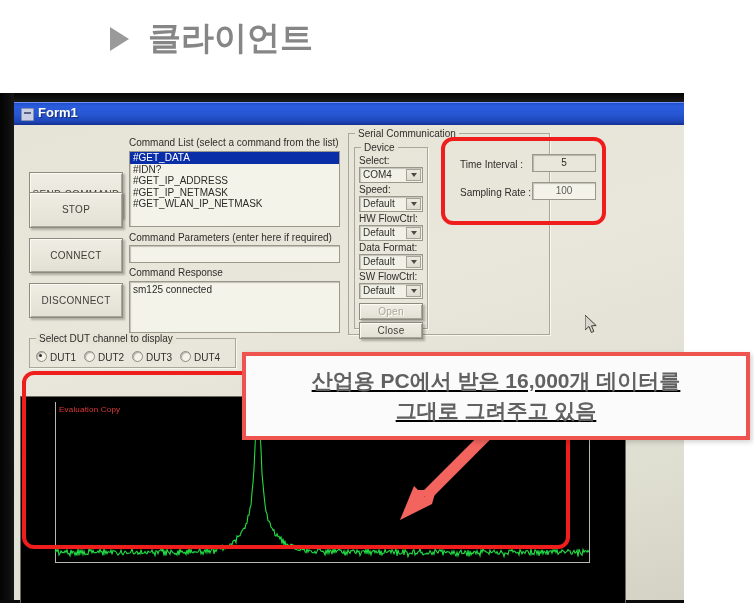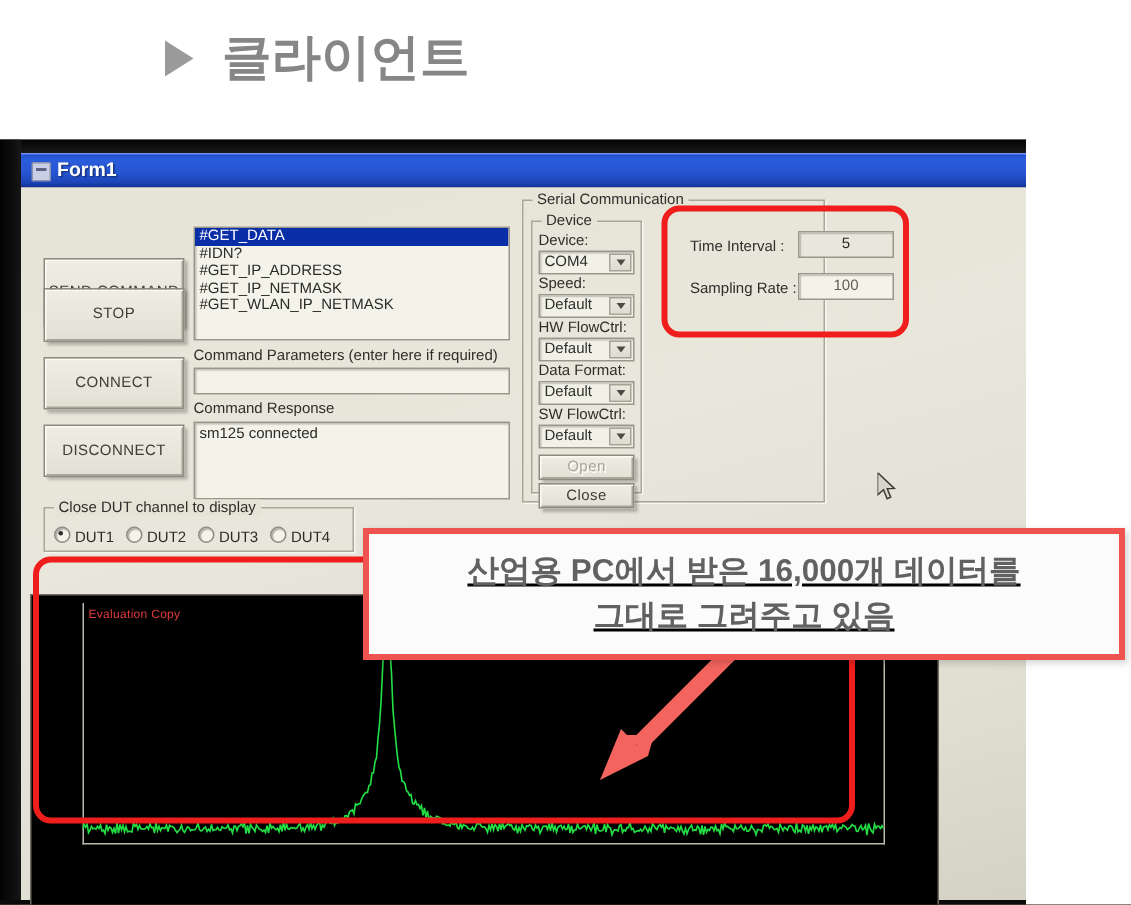--- a/index.html
+++ b/index.html
@@ -204,40 +204,41 @@
         <div class="btn" style="left:15px;top:113px;width:92px;height:33px;">
           <span>CONNECT</span>
         </div>
         <div class="btn" style="left:15px;top:67px;width:92px;height:34px;">
           <span>STOP</span>
         </div>
         <div class="btn" style="left:15px;top:158px;width:92px;height:33px;">
           <span>DISCONNECT</span>
         </div>
 
+        <div class="lbl" style="left:115px;top:12px;">Command List (select a command from the list)</div>
         <div class="listbox" style="left:115px;top:26px;width:209px;height:74px;">
           <div class="item sel">#GET_DATA</div>
           <div class="item">#IDN?</div>
           <div class="item">#GET_IP_ADDRESS</div>
           <div class="item">#GET_IP_NETMASK</div>
           <div class="item">#GET_WLAN_IP_NETMASK</div>
         </div>
 
         <div class="lbl" style="left:115px;top:107px;">Command Parameters (enter here if required)</div>
         <div class="field" style="left:115px;top:120px;width:209px;height:16px;">
           <span class="field-text"></span>
         </div>
 
         <div class="lbl" style="left:115px;top:142px;">Command Response</div>
         <div class="field" style="left:115px;top:156px;width:209px;height:50px;">
           <span class="field-text">sm125 connected</span>
         </div>
 
         <div class="groupbox" style="left:15px;top:213px;width:205px;height:28px;">
-          <div class="gtitle">Close DUT channel to display</div>
+          <div class="gtitle">Select DUT channel to display</div>
         </div>
         <div class="radio on" style="left:22px;top:226px;">
           <span class="dot"></span><span>DUT1</span>
         </div>
         <div class="radio" style="left:70px;top:226px;">
           <span class="dot"></span><span>DUT2</span>
         </div>
         <div class="radio" style="left:118px;top:226px;">
           <span class="dot"></span><span>DUT3</span>
         </div>
@@ -245,21 +246,21 @@
           <span class="dot"></span><span>DUT4</span>
         </div>
 
         <div class="groupbox" style="left:334px;top:8px;width:200px;height:200px;">
           <div class="gtitle">Serial Communication</div>
         </div>
         <div class="groupbox" style="left:340px;top:22px;width:72px;height:180px;">
           <div class="gtitle">Device</div>
         </div>
 
-        <div class="lbl" style="left:345px;top:30px;">Device:</div>
+        <div class="lbl" style="left:345px;top:30px;">Select:</div>
         <div class="combo" style="left:345px;top:42px;width:62px;height:14px;">
           <span class="cval">COM4</span>
           <span class="carrow"></span>
         </div>
 
         <div class="lbl" style="left:345px;top:59px;">Speed:</div>
         <div class="combo" style="left:345px;top:71px;width:62px;height:14px;">
           <span class="cval">Default</span>
           <span class="carrow"></span>
         </div>

